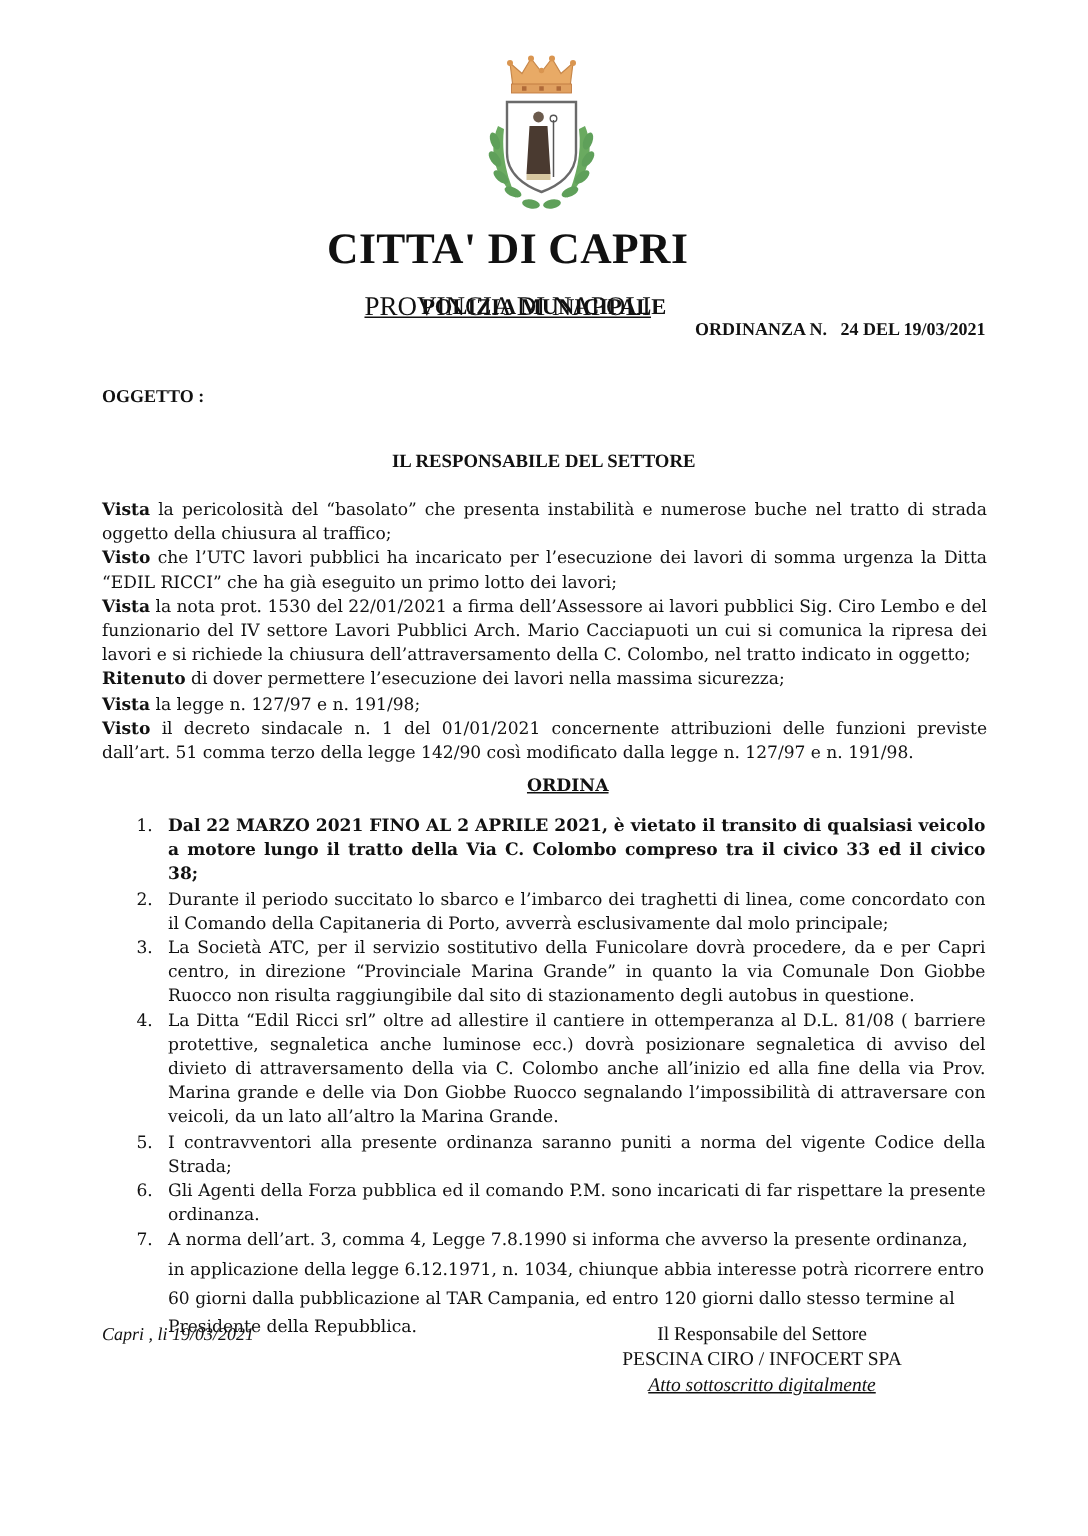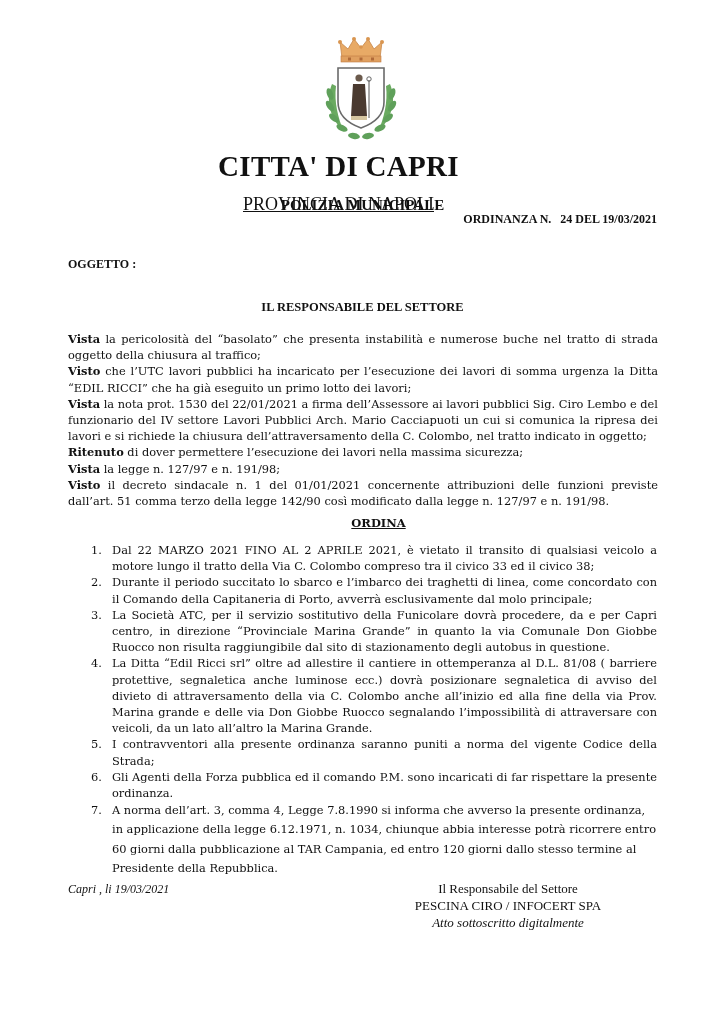--- a/index.html
+++ b/index.html
@@ -30,30 +30,30 @@
   .preamble p { margin: 0; }
   .preamble b { font-weight: bold; }
 
   .order-head { position: absolute; left: 0; width: 725px; top: 516px; text-align: center;
     font-family: "DejaVu Serif", serif; font-weight: bold; font-size: 11.5px; text-decoration: underline; line-height: 14px; margin-left: 16px; }
 
   .orders { position: absolute; left: 85px; top: 542px; width: 572px; margin: 0; padding: 0; list-style: none;
     font-family: "DejaVu Serif", serif; font-size: 11.4px; line-height: 16.2px; }
   .orders li { position: relative; padding-left: 27px; text-align: justify; margin: 0; }
   .orders li .num { position: absolute; left: 6px; top: 0; }
-  .orders li.bold .txt { font-weight: normal; }
+  .orders li.bold .txt { font-weight: bold; }
   .orders li.loose { line-height: 19.2px; text-align: left; }
 
   .place-date { position: absolute; left: 68px; top: 882px; font-family: "Liberation Serif", serif;
     font-style: italic; font-size: 12px; line-height: 14px; }
   .signature { position: absolute; left: 388px; width: 240px; top: 880px; text-align: center;
     font-family: "Liberation Serif", serif; font-size: 13px; line-height: 17px; }
   .signature .role { display: block; }
   .signature .name { display: block; }
-  .signature .note { display: block; font-style: italic; }
+  .signature .note { display: block; font-style: italic; text-decoration: underline; }
 </style>
 </head>
 <body>
 
 <div class="page">
 
   <svg class="crest" viewBox="0 0 86 106">
 
     <g>
       <path d="M24 22 L22 6 L30 13 L36 3 L43 12 L50 3 L56 13 L64 6 L62 22 Z" fill="#e8aa66" stroke="#c7874a" stroke-width="0.8"></path>

